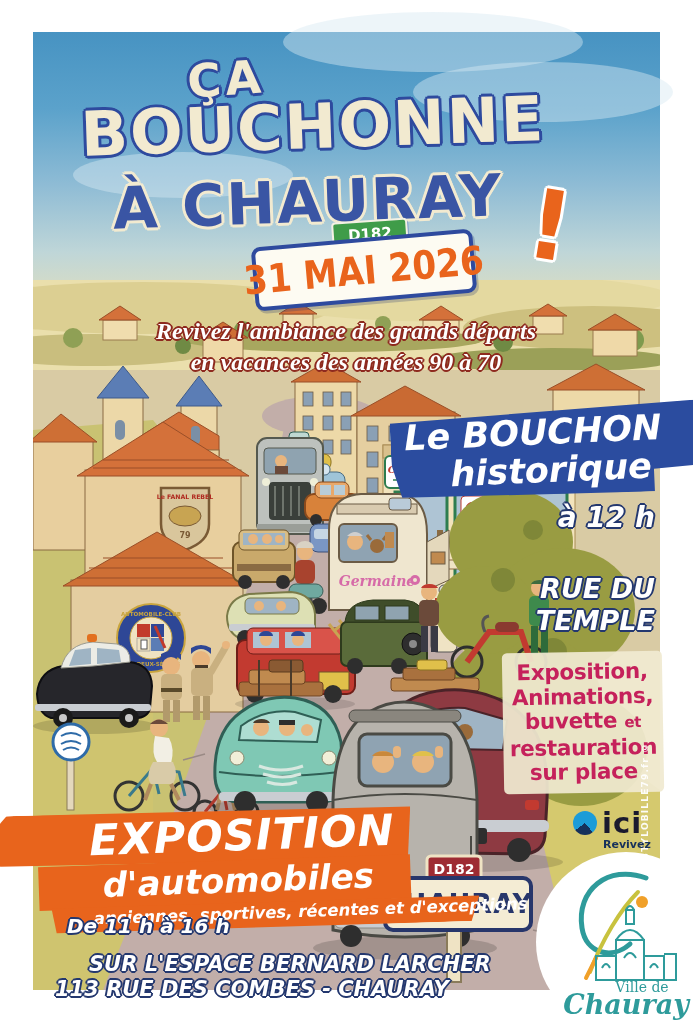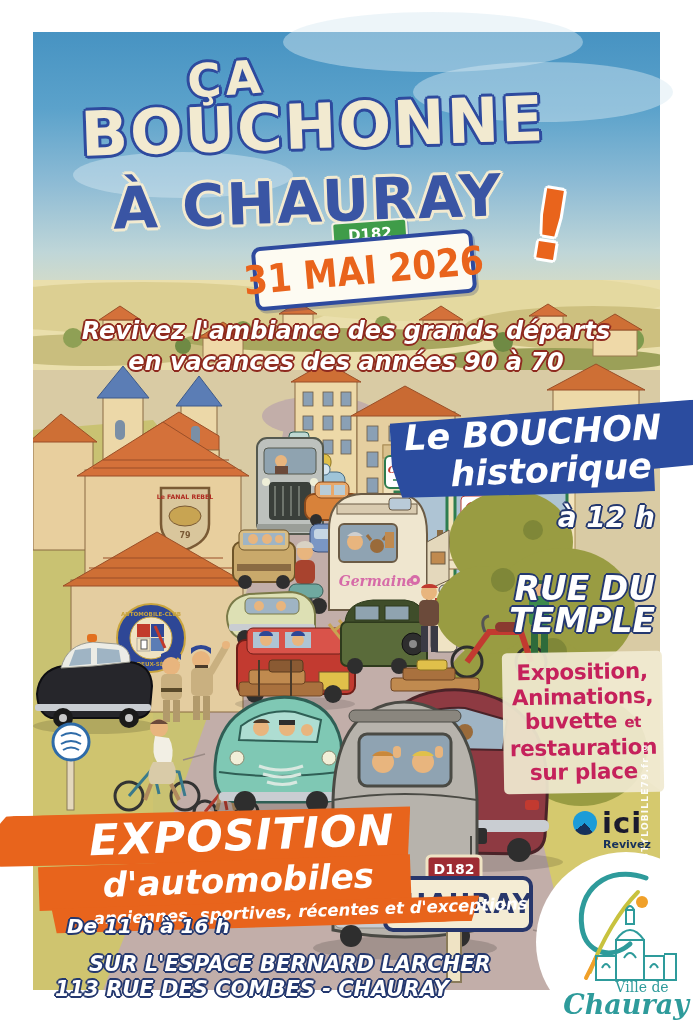--- a/index.html
+++ b/index.html
@@ -5,42 +5,42 @@
   html,body{margin:0;padding:0;background:#ffffff;}
   .canvas{position:relative;width:693px;height:1024px;background:#ffffff;overflow:hidden;
           font-family:"DejaVu Sans","Liberation Sans",sans-serif;}
   .poster{position:absolute;left:33px;top:32px;width:627px;height:958px;
           background:linear-gradient(180deg,#4793C2 0%,#5BA2CB 8%,#8FBCD5 16%,#BFD6D8 23%,#E2DFBC 29%,#F0E4B4 36%,#EFDFAA 46%,#EDDCA6 100%);}
   .cloud{position:absolute;background:rgba(215,233,242,.45);border-radius:50%;}
   
   .o-navy3{color:#F2EAD0;text-shadow:3px 0 0 #2E4A9E,-3px 0 0 #2E4A9E,0 3px 0 #2E4A9E,0 -3px 0 #2E4A9E,2px 2px 0 #2E4A9E,-2px 2px 0 #2E4A9E,2px -2px 0 #2E4A9E,-2px -2px 0 #2E4A9E;}
   .o-cream3{color:#3A55A4;text-shadow:3px 0 0 #F2EAD0,-3px 0 0 #F2EAD0,0 3px 0 #F2EAD0,0 -3px 0 #F2EAD0,2px 2px 0 #F2EAD0,-2px 2px 0 #F2EAD0,2px -2px 0 #F2EAD0,-2px -2px 0 #F2EAD0;}
   .o-white3{color:#E9641C;text-shadow:3px 0 0 #FFFFFF,-3px 0 0 #FFFFFF,0 3px 0 #FFFFFF,0 -3px 0 #FFFFFF,2px 2px 0 #FFFFFF,-2px 2px 0 #FFFFFF,2px -2px 0 #FFFFFF,-2px -2px 0 #FFFFFF;}
-  .o-maroon{color:#FFFFFF;text-shadow:2px 0 0 #8E2A1F,-2px 0 0 #8E2A1F,0 2px 0 #8E2A1F,0 -2px 0 #8E2A1F,1px 1px 0 #8E2A1F,-1px 1px 0 #8E2A1F,1px -1px 0 #8E2A1F,-1px -1px 0 #8E2A1F;}
+  .o-maroon{color:#FFFFFF;text-shadow:2px 0 0 #8E2A1F,-2px 0 0 #8E2A1F,0 2px 0 #8E2A1F,0 -2px 0 #8E2A1F,1px 1px 0 #8E2A1F,-1px 1px 0 #8E2A1F,1px -1px 0 #8E2A1F,-1px -1px 0 #8E2A1F;font-family:Liberation Serif, serif;}
   .o-navy2{color:#FFFFFF;text-shadow:2px 0 0 #24386F,-2px 0 0 #24386F,0 2px 0 #24386F,0 -2px 0 #24386F,1px 1px 0 #24386F,-1px 1px 0 #24386F,1px -1px 0 #24386F,-1px -1px 0 #24386F;}
   .abs{position:absolute;}
   .it{font-style:italic;font-weight:bold;}
   
   .title-ca{left:118px;top:20px;width:150px;text-align:center;font-size:46px;font-weight:bold;letter-spacing:4px;transform:rotate(-4deg);}
   .title-bouchonne{left:30px;top:58px;width:500px;text-align:center;font-size:62px;font-weight:bold;letter-spacing:2px;transform:rotate(-2deg);}
   .title-chauray{left:40px;top:136px;width:470px;text-align:center;font-size:58px;font-weight:bold;letter-spacing:2px;transform:rotate(-2deg);}
   .title-excl{left:495px;top:138px;font-size:96px;font-weight:bold;transform:rotate(9deg);}
   .badge-d182{left:299px;top:188px;width:72px;height:27px;background:#3F9C49;border:2px solid #F4F1E4;border-radius:4px;
       color:#fff;font-weight:bold;font-size:15px;text-align:center;line-height:25px;transform:rotate(-4deg);box-shadow:1px 2px 0 rgba(40,60,188,.35);}
   .date-plate{left:220px;top:206px;width:214px;height:56px;background:#FDFBF2;border:4px solid #2E4A9E;border-radius:9px;
       transform:rotate(-5deg);box-shadow:2px 3px 0 rgba(30,50,110,.25);display:flex;align-items:center;justify-content:center;}
   .date-plate span{color:#E9641C;font-weight:bold;font-size:39px;letter-spacing:0px;transform:scaleX(.88);white-space:nowrap;}
   .tagline{left:33px;top:284px;width:560px;text-align:center;font-size:24px;line-height:31px;}
   
   .banner-blue{left:358px;top:374px;width:312px;height:90px;background:#2B4C9F;transform:rotate(-2.5deg);
       clip-path:polygon(0 12%,100% 0,100% 72%,84% 75%,84% 100%,3% 95%,0 58%);z-index:6;}
   .banner-blue .l1{position:absolute;left:14px;top:6px;font-size:35px;color:#fff;}
   .banner-blue .l2{position:absolute;right:52px;top:44px;font-size:35px;color:#fff;}
   .bouchon-times{left:400px;top:469px;width:222px;text-align:right;z-index:6;font-size:28px;line-height:33px;}
-  .bouchon-place{left:400px;top:541px;width:222px;text-align:right;z-index:6;font-size:33px;line-height:32px;}
+  .bouchon-place{left:400px;top:541px;width:222px;text-align:right;z-index:6;font-size:27px;line-height:32px;}
   .info-box{left:470px;top:620px;width:156px;background:rgba(240,233,209,.93);border-radius:5px;transform:rotate(-1deg);
       padding:8px 2px;text-align:center;color:#C5215B;font-weight:bold;font-size:21.5px;line-height:24.5px;letter-spacing:-.3px;z-index:6;}
   .info-box .small{font-size:15px;font-weight:bold;}
   
   .banner-orange{left:-33px;top:766px;width:485px;height:126px;transform:rotate(-2deg);z-index:8;}
   .banner-orange .s1{position:absolute;left:0;top:10px;width:412px;height:56px;background:#E8641C;clip-path:polygon(0 16%,2% 0,100% 8%,99% 100%,0 90%);}
   .banner-orange .s2{position:absolute;left:38px;top:62px;width:372px;height:44px;background:#E8641C;}
   .banner-orange .s3{position:absolute;left:50px;top:104px;width:428px;height:27px;background:#E8641C;clip-path:polygon(0 0,100% 6%,98% 100%,1% 92%);}
   .banner-orange .t1{position:absolute;left:90px;top:12px;font-size:43px;color:#fff;letter-spacing:1px;}
   .banner-orange .t2{position:absolute;left:102px;top:62px;font-size:34px;color:#fff;}

